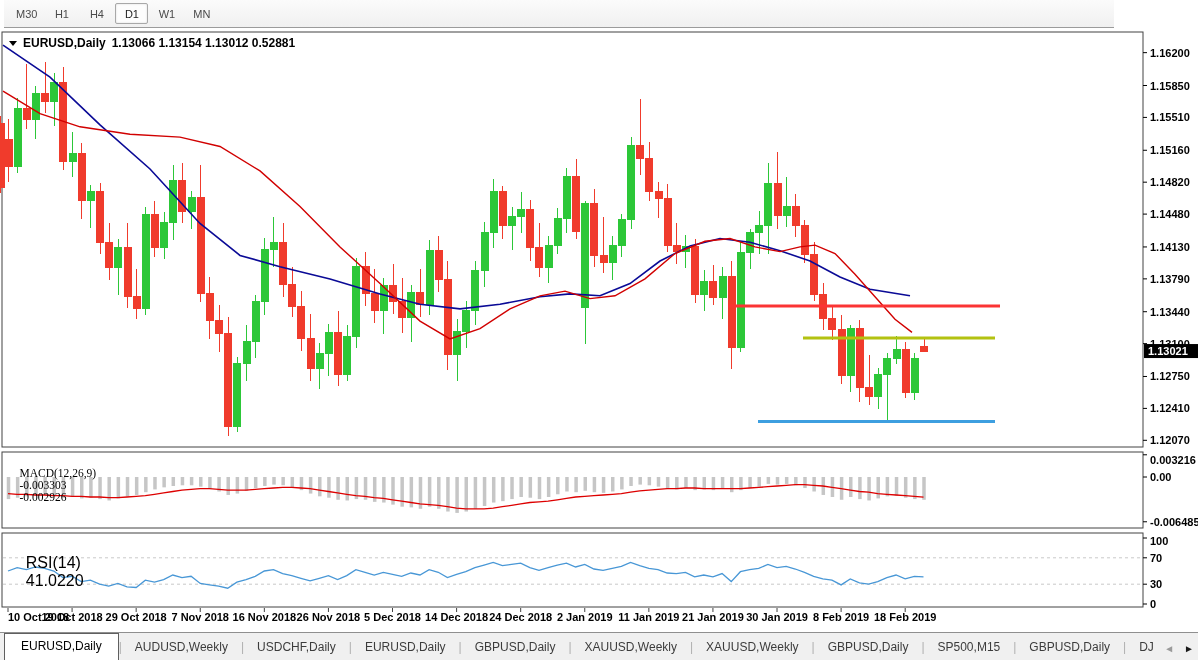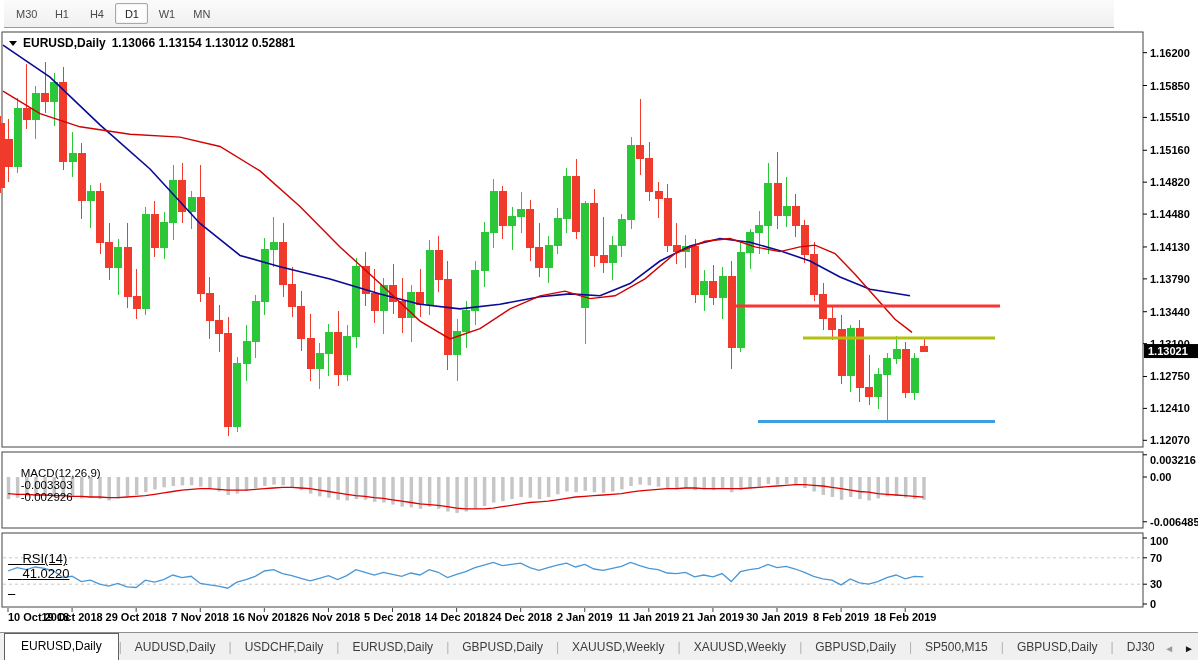--- a/index.html
+++ b/index.html
@@ -13,22 +13,22 @@
            padding-left:6px;gap:2px;z-index:5;}
   .tf-btn{min-width:33px;height:21px;display:flex;align-items:center;justify-content:center;
           font-size:11px;color:#4a4a4a;border:1px solid transparent;border-radius:2px;
           padding:0 5px;cursor:default;}
   .tf-btn.active{background:#fdfdfd;border:1px solid #a8a8a8;
                  box-shadow:inset 0 0 2px #d7d7d7;color:#222;}
   
   #chart-svg{position:absolute;left:0;top:0;z-index:1;}
   .overlay-label{position:absolute;z-index:3;color:#000;white-space:pre;}
   #main-title{left:9px;top:36px;font-size:12px;font-weight:700;display:flex;align-items:center;gap:6px;}
-  #macd-label{left:8px;top:455px;font-size:11.5px;}
-  #rsi-label{left:8px;top:536px;font-size:13px;text-decoration:underline;}
+  #macd-label{left:8px;top:455px;font-size:11.5px;font-family:Liberation Serif, serif;}
+  #rsi-label{left:8px;top:536px;font-size:16px;}
   .dd-arrow{width:0;height:0;border-left:4px solid transparent;border-right:4px solid transparent;
             border-top:5px solid #000;display:inline-block;}
   
   .tabbar{position:absolute;left:0;top:632px;width:1198px;height:28px;
           background:#f0f0f0;border-top:1px solid #8f8f8f;display:flex;
           align-items:flex-end;z-index:5;padding-left:4px;}
   .tab{font-size:12px;color:#3c3c3c;padding:5px 13px 6px 13px;white-space:nowrap;cursor:default;}
   .tab.active{background:#ffffff;border:1px solid #5f5f5f;border-bottom:none;
               color:#000;margin-bottom:0;padding:5px 16px 7px 16px;margin-top:1px;}
   .tab-sep{color:#b0b0b0;font-size:12px;padding-bottom:6px;}
@@ -465,21 +465,21 @@
   </div>
   <div class="overlay-label" id="rsi-label">
     <span>RSI(14)</span>
     <span>41.0220</span>
   </div>
 
   <div class="tabbar">
     <div id="tab-items" style="display:flex;align-items:flex-end;max-width:1150px;overflow:hidden;">
         <div class="tab active">EURUSD,Daily</div>
         <span class="tab-sep">|</span>
-        <div class="tab">AUDUSD,Daily</div>
+        <div class="tab">AUDUSD,Weekly</div>
         <span class="tab-sep">|</span>
         <div class="tab">USDCHF,Daily</div>
         <span class="tab-sep">|</span>
         <div class="tab">EURUSD,Daily</div>
         <span class="tab-sep">|</span>
         <div class="tab">GBPUSD,Daily</div>
         <span class="tab-sep">|</span>
         <div class="tab">XAUUSD,Weekly</div>
         <span class="tab-sep">|</span>
         <div class="tab">XAUUSD,Weekly</div>

